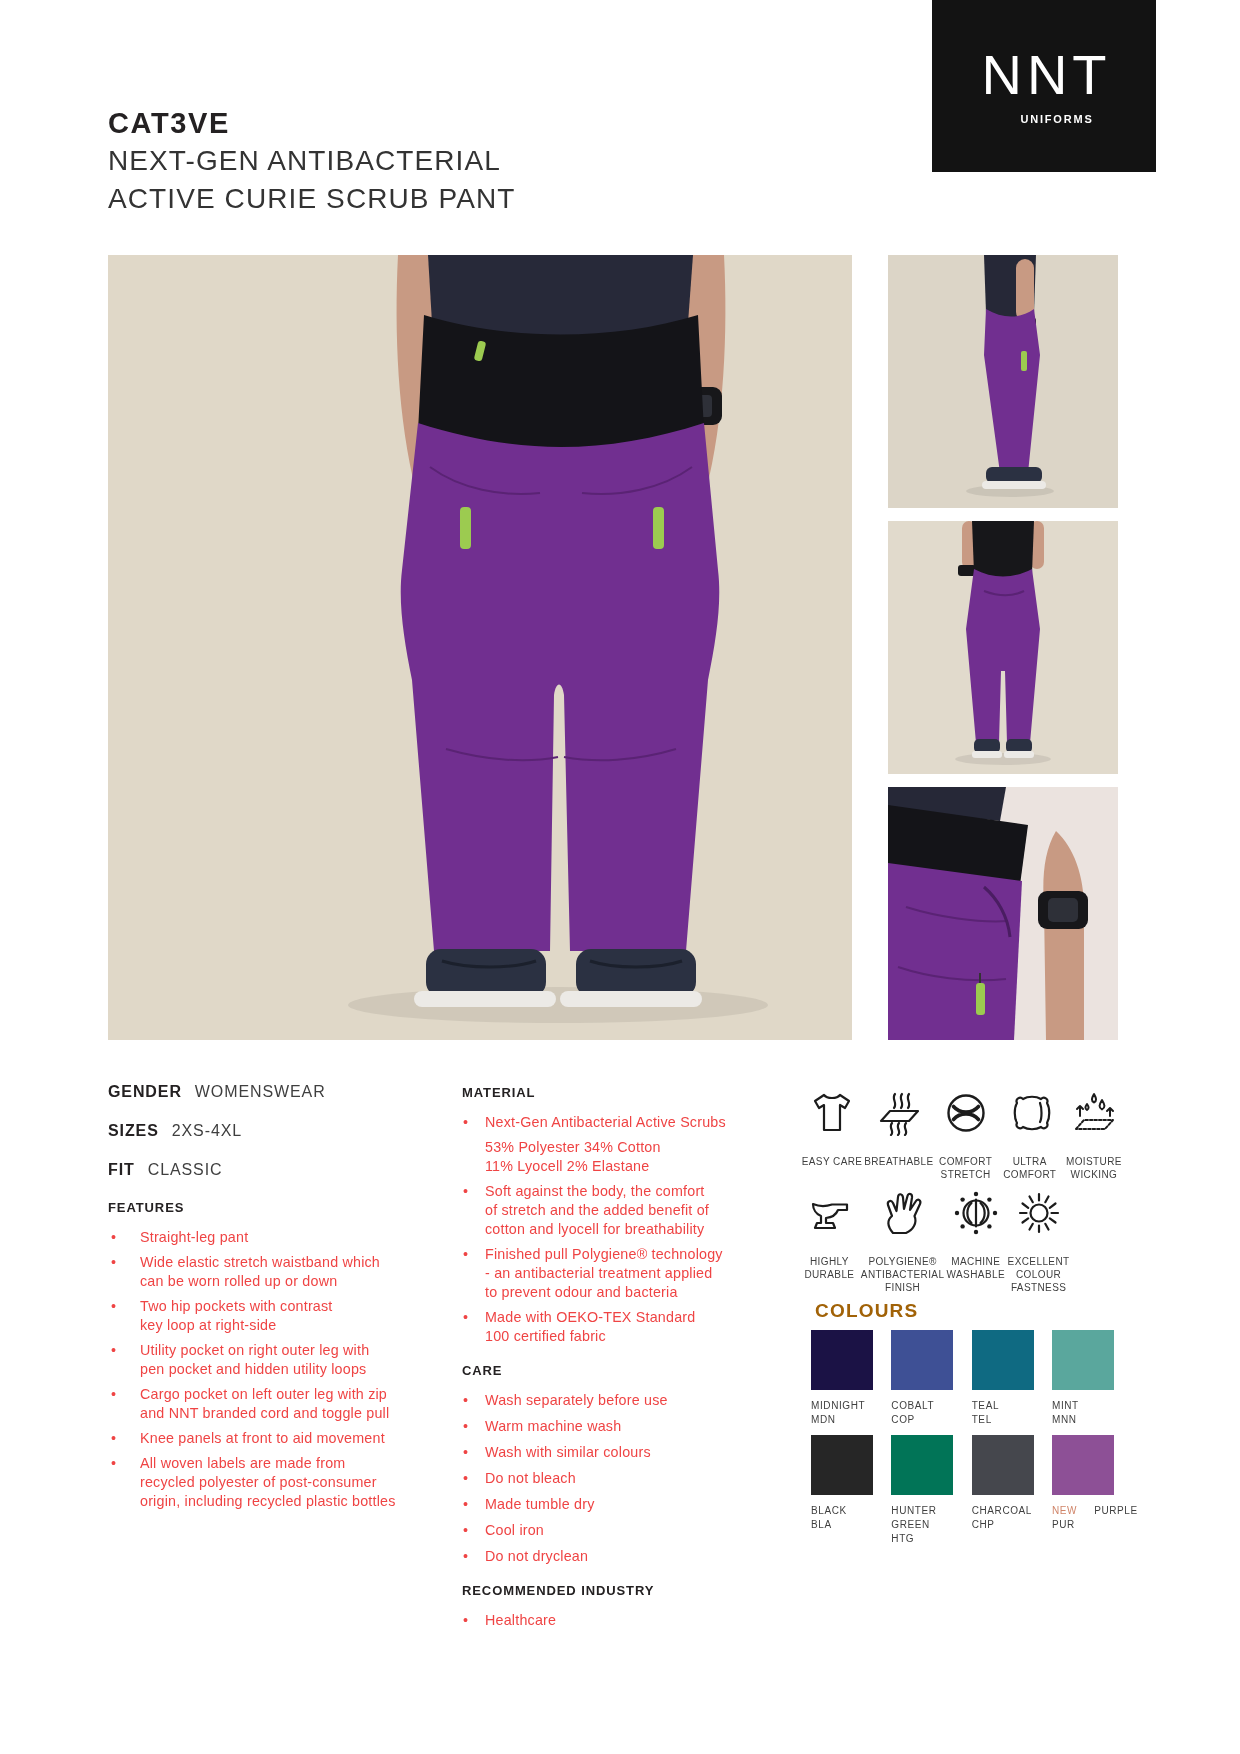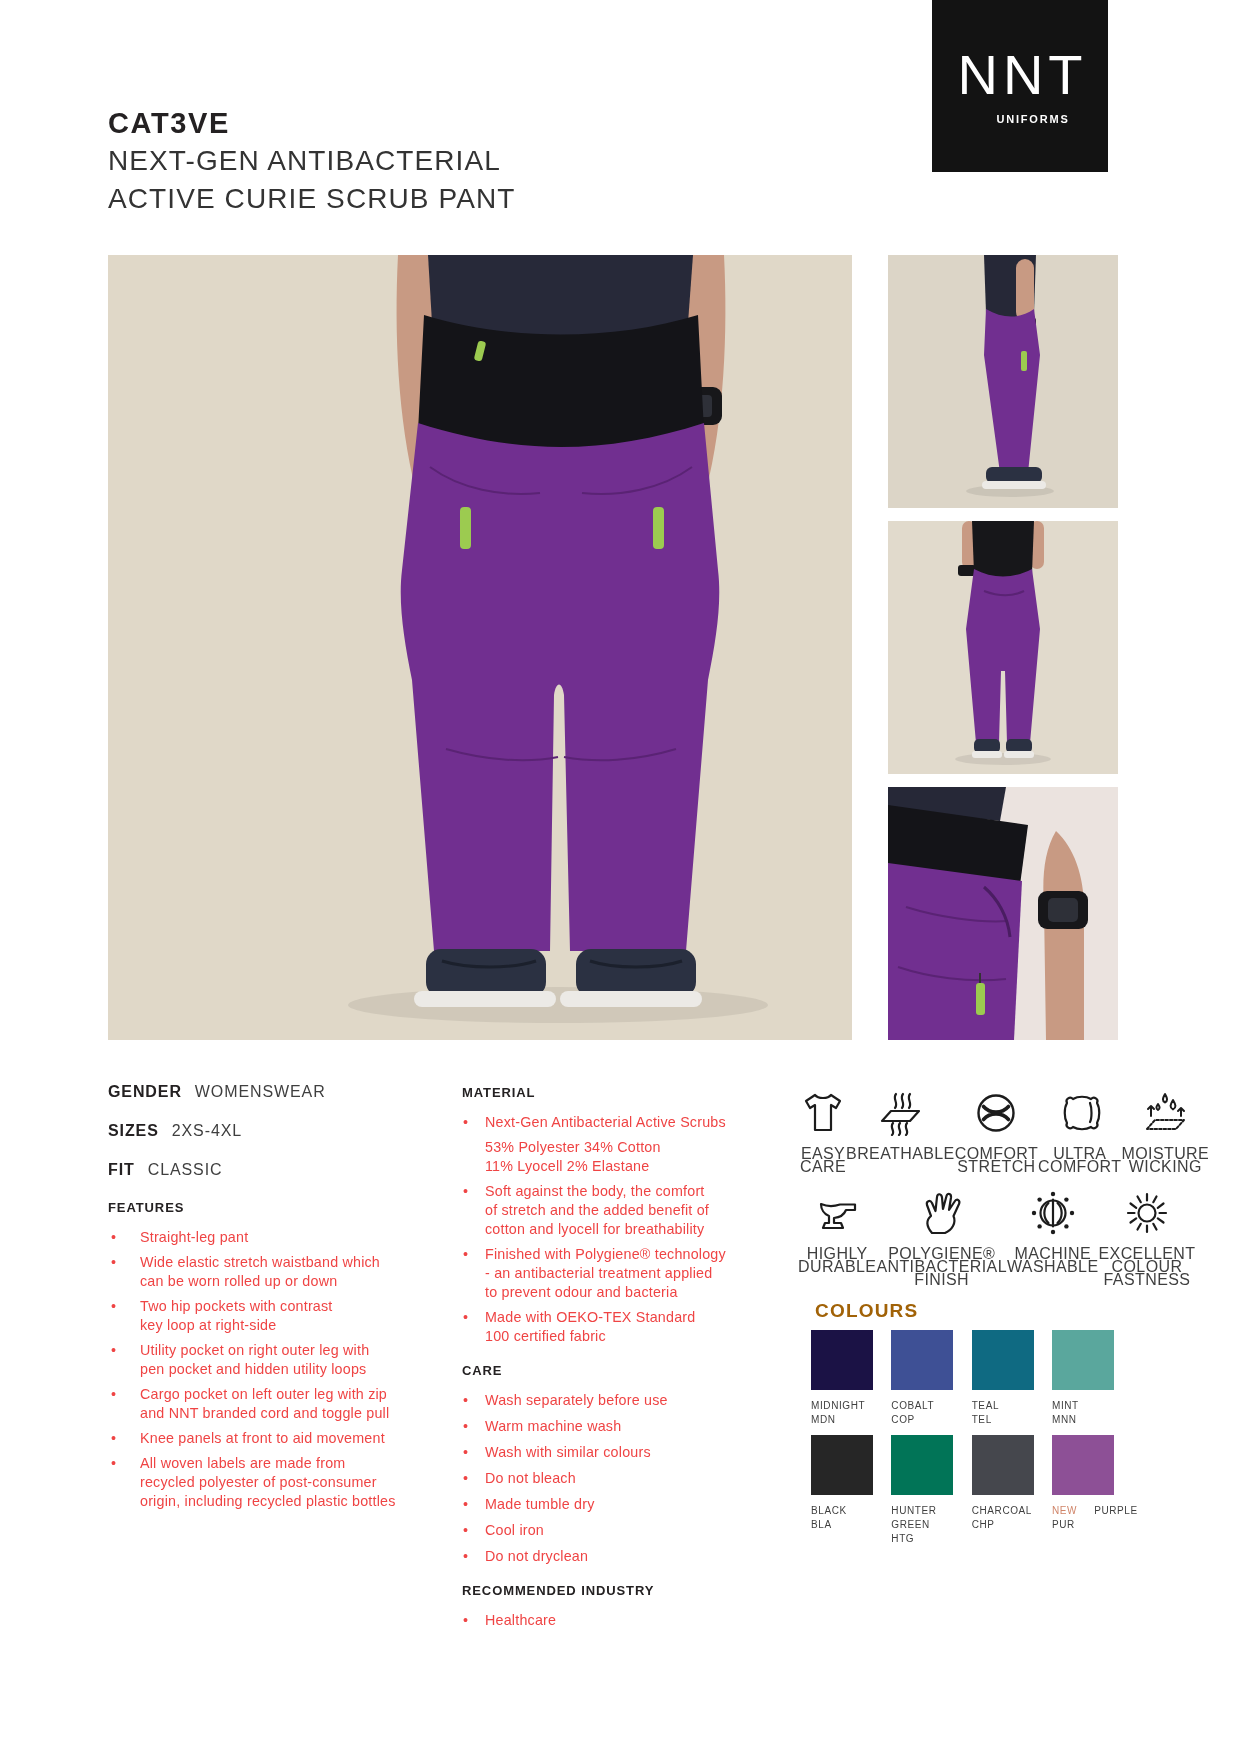--- a/index.html
+++ b/index.html
@@ -5,21 +5,21 @@
   html,body{margin:0;padding:0;}
   body{
     width:1240px;height:1754px;position:relative;background:#ffffff;
     font-family:"Liberation Sans", sans-serif;color:#3f3f3f;overflow:hidden;
   }
   
   .title-block{position:absolute;left:108px;top:104px;}
   .product-code{font-size:29px;font-weight:700;letter-spacing:1.6px;color:#242122;line-height:38px;}
   .product-title{font-size:28px;font-weight:400;letter-spacing:1.1px;color:#333;line-height:38px;}
   .brand-box{
-    position:absolute;left:932px;top:0;width:176px;height:172px;background:#131313;
+    position:absolute;left:932px;top:0;width:224px;height:172px;background:#131313;
     display:flex;flex-direction:column;align-items:center;justify-content:center;
   }
   .brand-text{color:#fff;font-size:56px;font-weight:400;letter-spacing:5px;margin-left:5px;line-height:56px;}
   .brand-sub{color:#fff;font-size:11px;font-weight:700;letter-spacing:1.8px;margin-top:10px;margin-left:2px;padding-left:24px;}
   
   .photo{position:absolute;overflow:hidden;}
   .photo svg{display:block;width:100%;height:100%;}
   .photo-main{left:108px;top:255px;width:744px;height:785px;}
   .photo-side{left:888px;top:255px;width:230px;height:253px;}
   .photo-back{left:888px;top:521px;width:230px;height:253px;}
@@ -41,21 +41,21 @@
   .bullet-text,.bullet-note{white-space:pre-line;}
   .bullet-note{margin-top:6px;}
   .bullet-note:empty{display:none;}
   
   .attr-row{position:absolute;display:flex;}
   .attr-row1{left:800px;top:1090px;width:326px;}
   .attr-row2{left:798px;top:1190px;width:272px;}
   .attr-cell{flex:1 1 0;display:flex;flex-direction:column;align-items:center;}
   .attr-icon{width:46px;height:46px;}
   .attr-icon svg{display:block;width:46px;height:46px;}
-  .attr-label{margin-top:11px;font-size:16px;letter-spacing:0.4px;line-height:13px;color:#3f3f3f;
+  .attr-label{margin-top:19px;font-size:10px;letter-spacing:0.4px;line-height:13px;color:#3f3f3f;
     text-align:center;white-space:pre-line;}
   
   .colours-heading{position:absolute;left:815px;top:1300px;font-size:19px;font-weight:700;letter-spacing:1.2px;color:#a16207;}
   .swatches{position:absolute;left:811px;top:1330px;width:303px;display:grid;
     grid-template-columns:repeat(4,62px);justify-content:space-between;row-gap:8px;}
   .sw-chip{width:62px;height:60px;}
   .sw-label{margin-top:9px;font-size:10px;letter-spacing:0.6px;line-height:14px;color:#3f3f3f;}
   .sw-badge:not(:empty){margin-right:17px;font-weight:400;}
 </style>
 </head>
@@ -226,21 +226,21 @@
         <div>
           <div class="bullet-text">Soft against the body, the comfort
 of stretch and the added benefit of
 cotton and lyocell for breathability</div>
 
         </div>
       </div>
 
       <div class="bullet">
         <div>
-          <div class="bullet-text">Finished with Polygiene® technology
+          <div class="bullet-text">Finished pull Polygiene® technology
 - an antibacterial treatment applied
 to prevent odour and bacteria</div>
 
         </div>
       </div>
 
       <div class="bullet">
         <div>
           <div class="bullet-text">Made with OEKO-TEX Standard
 100 certified fabric</div>

